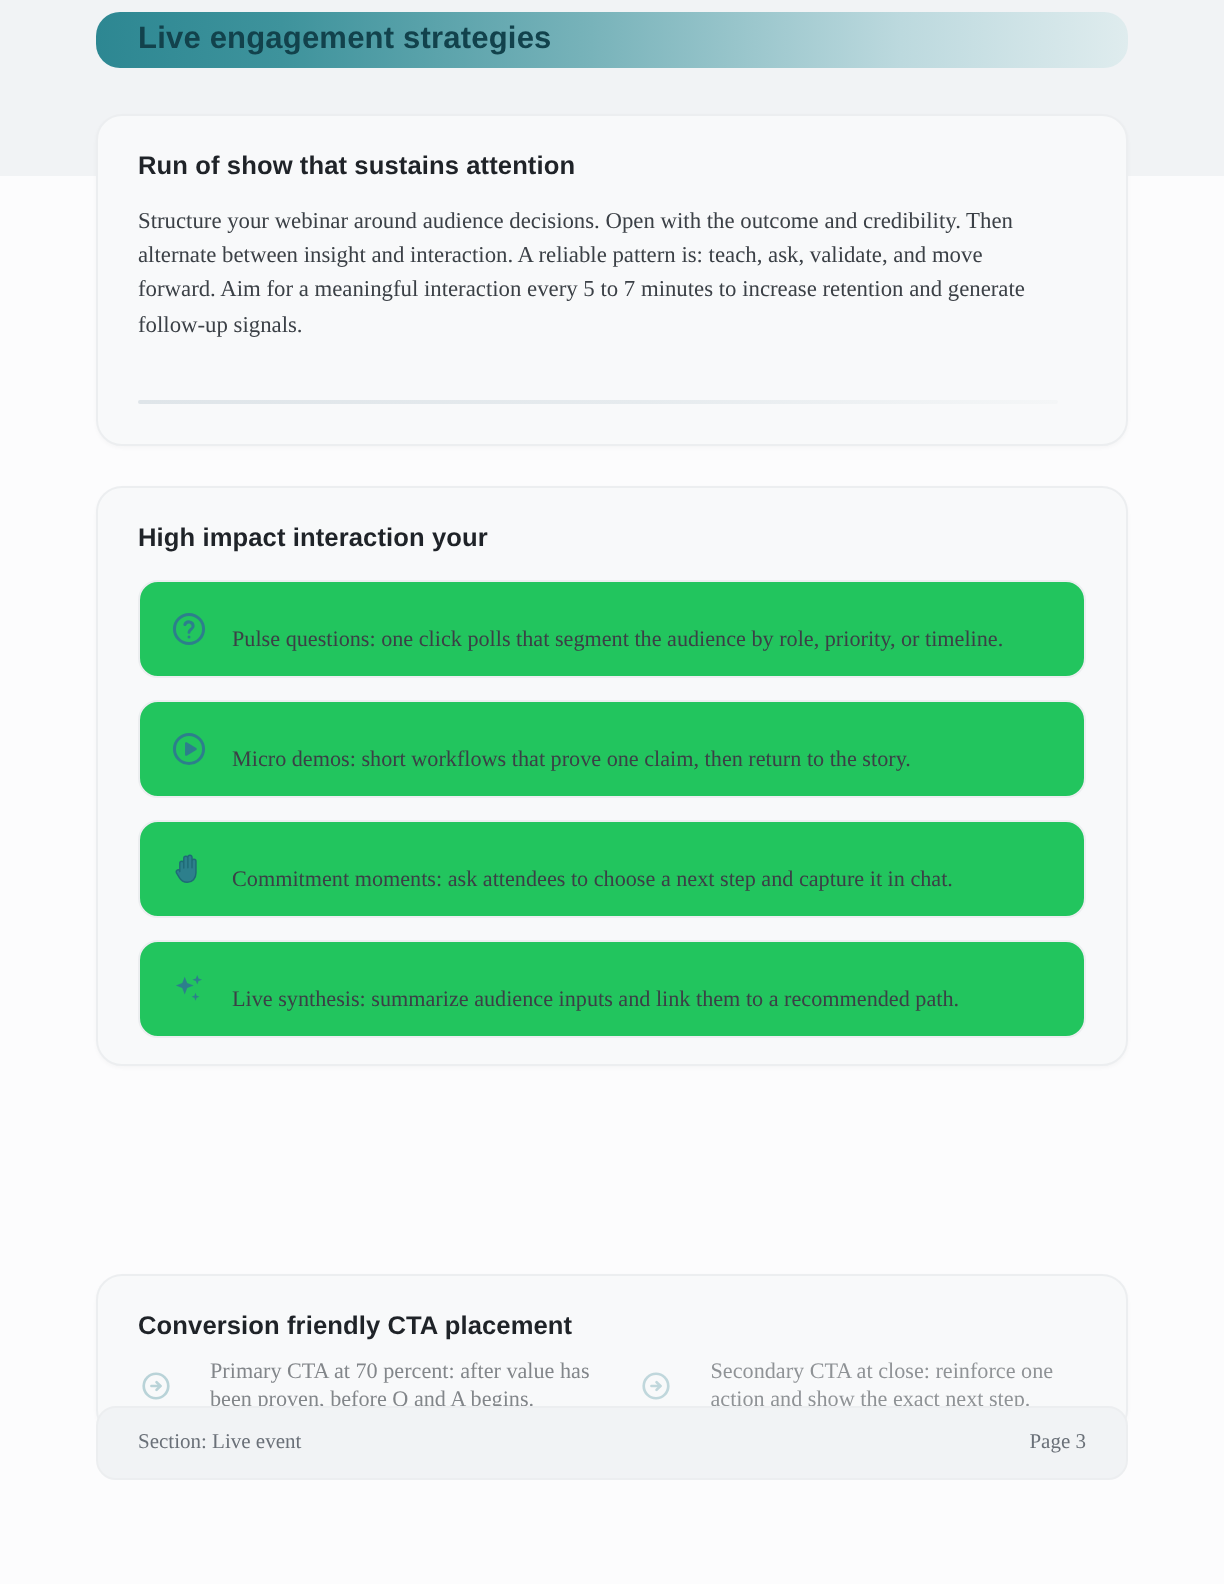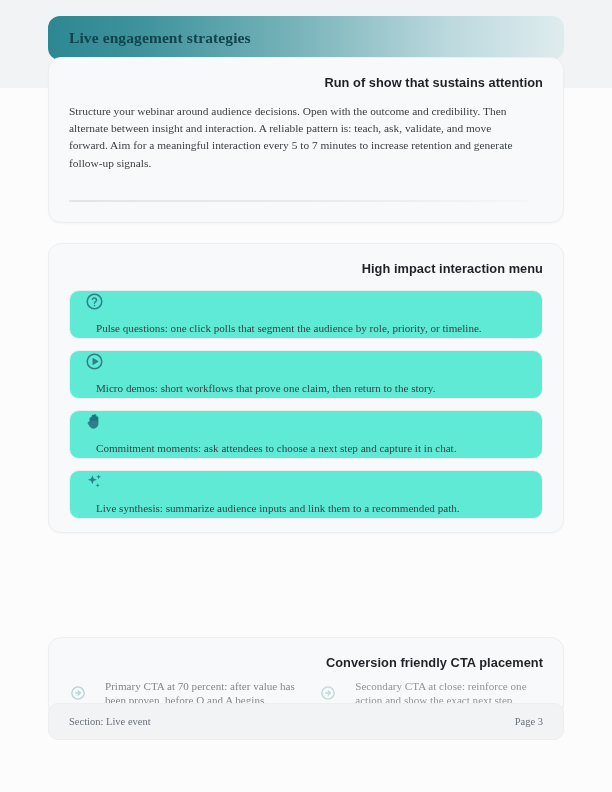--- a/index.html
+++ b/index.html
@@ -30,30 +30,29 @@
     left: 0;
     top: 0;
     width: 612px;
     height: 792px;
   }
 
   
   .banner {
     position: absolute;
     left: 48px;
-    top: 16px;
+    top: 6px;
     width: 516px;
-    height: 44px;
+    height: 28px;
     border-radius: 12px;
     background: linear-gradient(90deg, #2d8792 0%, #3e939c 18%, #78b3ba 48%, #bcd9de 78%, #dfecee 100%);
     display: flex;
     align-items: center;
     box-sizing: border-box;
     padding-left: 21px;
-    font-family: Liberation Serif, serif;
   }
   .banner-title {
     font-size: 15.5px;
     font-weight: bold;
     color: #12424c;
     letter-spacing: 0.1px;
   }
 
   
   .card {
@@ -64,21 +63,20 @@
     border: 1px solid #eceef0;
     border-radius: 13px;
     box-sizing: border-box;
     box-shadow: 0 1px 2px rgba(16, 24, 40, 0.03);
   }
   .card-title {
     font-size: 12.8px;
     font-weight: bold;
     color: #1f2328;
     letter-spacing: 0.05px;
-    text-align: right;
   }
 
   
   #card-run-of-show {
     top: 57px;
     height: 166px;
     padding: 17px 20px 0 20px;
   }
   .body-copy {
     margin-top: 13px;
@@ -106,28 +104,27 @@
     padding: 17px 20px 0 20px;
   }
   .item-list {
     margin-top: 14px;
     display: flex;
     flex-direction: column;
     gap: 11px;
   }
   .item-row {
     display: flex;
-    align-items: flex-start;
-    background: #5eead4;
+    align-items: center;
+    background: #22c55e;
     border: 1px solid #eceef0;
     border-radius: 10px;
     height: 49px;
     box-sizing: border-box;
     padding: 0 14px;
-    flex-direction: column;
   }
   .item-icon {
     width: 20px;
     height: 49px;
     flex: 0 0 20px;
     display: flex;
     align-items: center;
     justify-content: center;
   }
   .item-icon svg {
@@ -213,21 +210,21 @@
     <span class="banner-title">Live engagement strategies</span>
   </div>
 
   <div class="card" id="card-run-of-show">
     <div class="card-title">Run of show that sustains attention</div>
     <div class="body-copy">Structure your webinar around audience decisions. Open with the outcome and credibility. Then alternate between insight and interaction. A reliable pattern is: teach, ask, validate, and move forward. Aim for a meaningful interaction every 5 to 7 minutes to increase retention and generate follow-up signals.</div>
     <div class="card-divider"></div>
   </div>
 
   <div class="card" id="card-interaction-menu">
-    <div class="card-title">High impact interaction menu</div>
+    <div class="card-title">High impact interaction your</div>
     <div class="item-list">
 
       <div class="item-row">
         <span class="item-icon">
           <svg width="19" height="19" viewBox="0 0 24 24" fill="none" stroke="#2d7f8c" stroke-width="1.9" stroke-linecap="round" stroke-linejoin="round">
             <circle cx="12" cy="12" r="9.2"></circle>
             <path d="M9.4 9.2a2.7 2.7 0 0 1 5.2 1c0 1.8-2.6 2.3-2.6 3.9"></path>
             <circle cx="12" cy="17.1" r="0.95" fill="#2d7f8c" stroke="none"></circle>
           </svg>
         </span>

